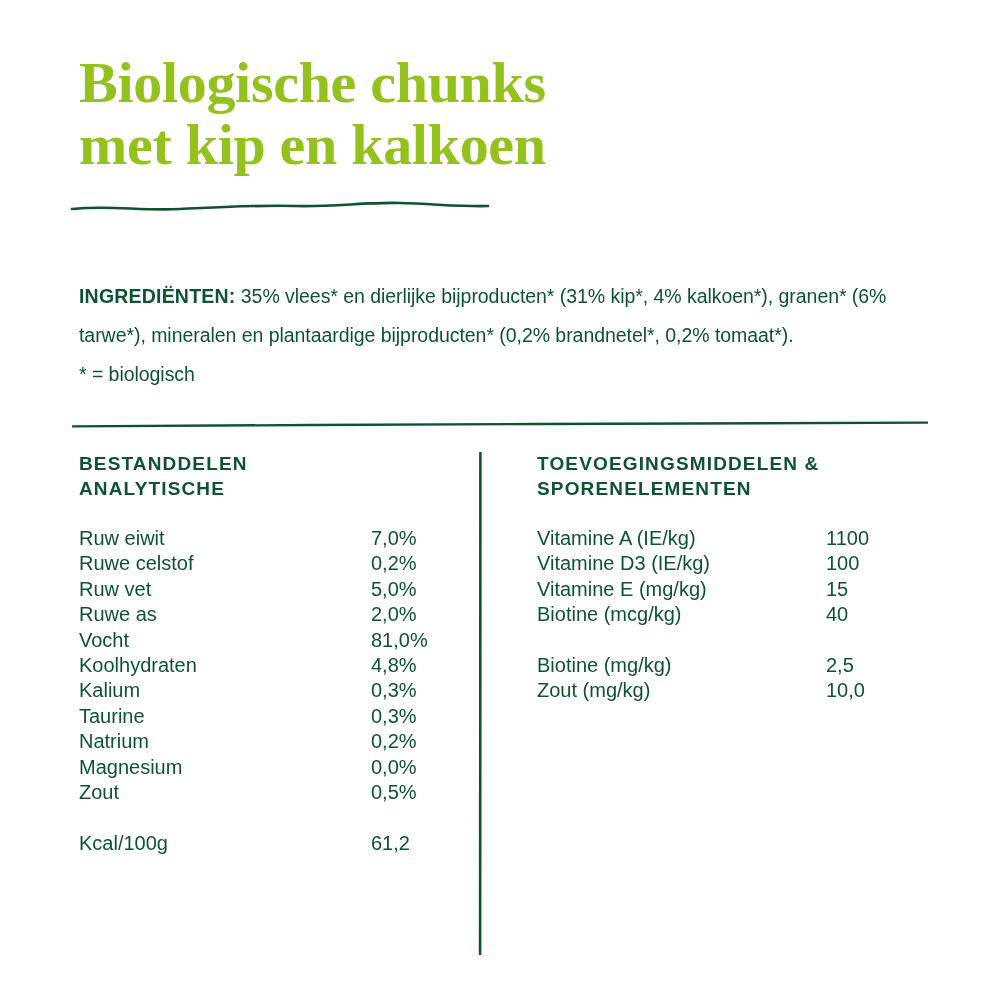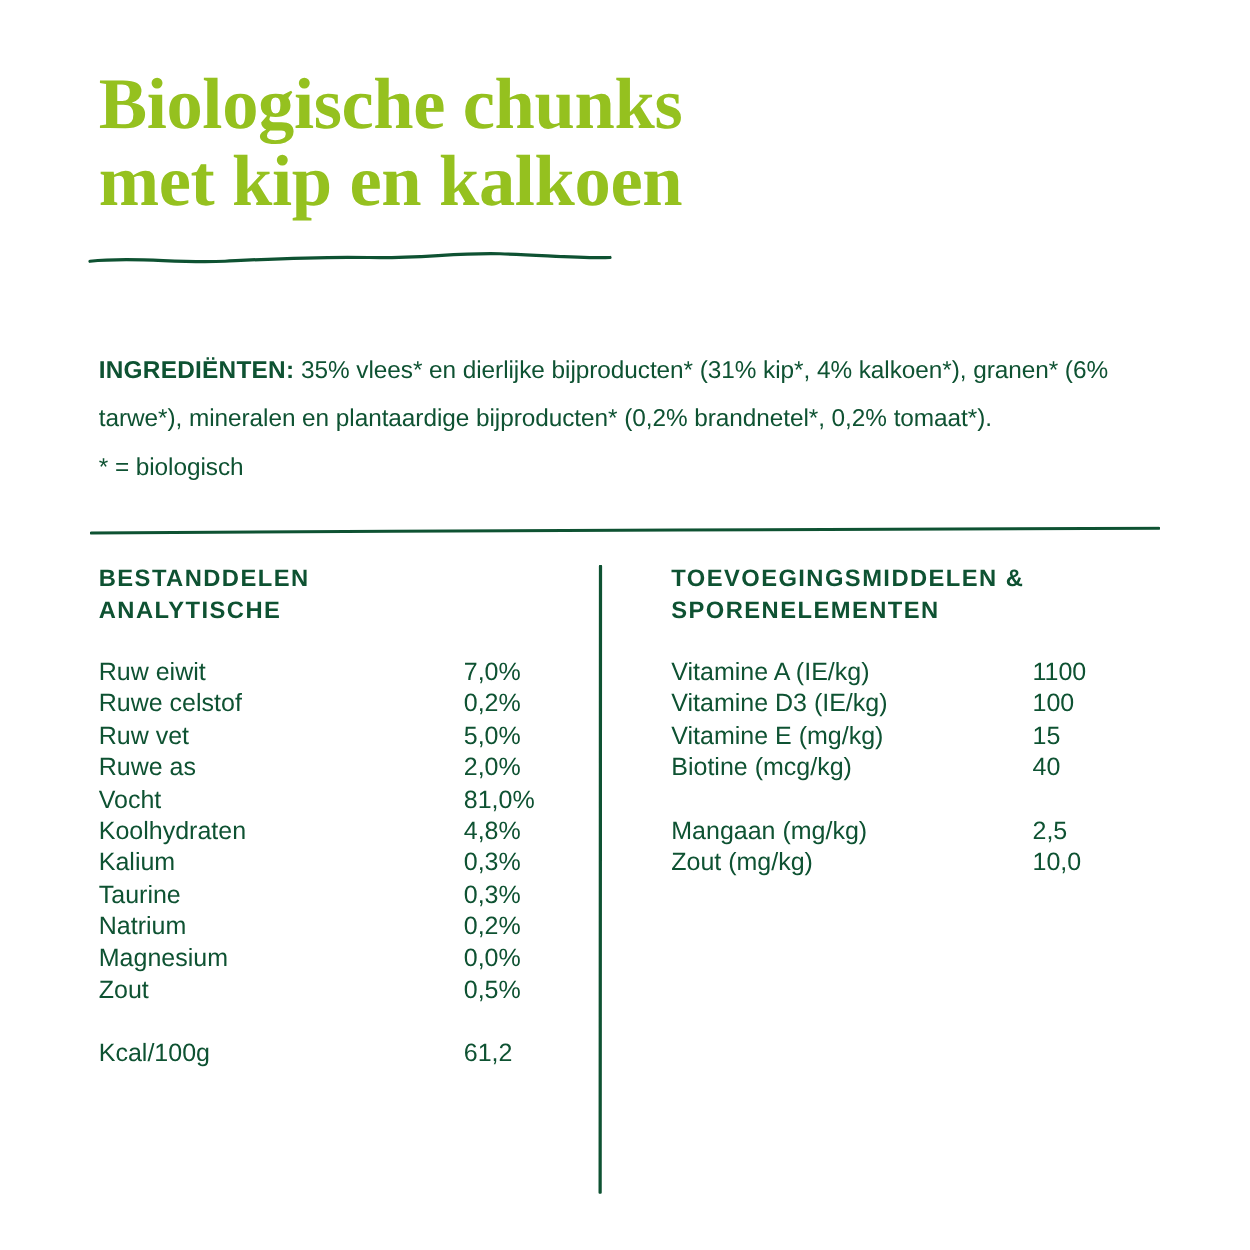--- a/index.html
+++ b/index.html
@@ -206,21 +206,21 @@
           <div class="row-inner"><span class="label">Vitamine D3 (IE/kg)</span><span class="value">100</span></div>
         </div>
       <div class="row">
           <div class="row-inner"><span class="label">Vitamine E (mg/kg)</span><span class="value">15</span></div>
         </div>
       <div class="row">
           <div class="row-inner"><span class="label">Biotine (mcg/kg)</span><span class="value">40</span></div>
         </div>
       <div class="row spacer"></div>
       <div class="row">
-          <div class="row-inner"><span class="label">Mangaan (mg/kg)</span><span class="value">2,5</span></div>
+          <div class="row-inner"><span class="label">Biotine (mg/kg)</span><span class="value">2,5</span></div>
         </div>
       <div class="row">
           <div class="row-inner"><span class="label">Zout (mg/kg)</span><span class="value">10,0</span></div>
         </div>
     </div>
   </div>
 
 </div>
 
 </body></html>

